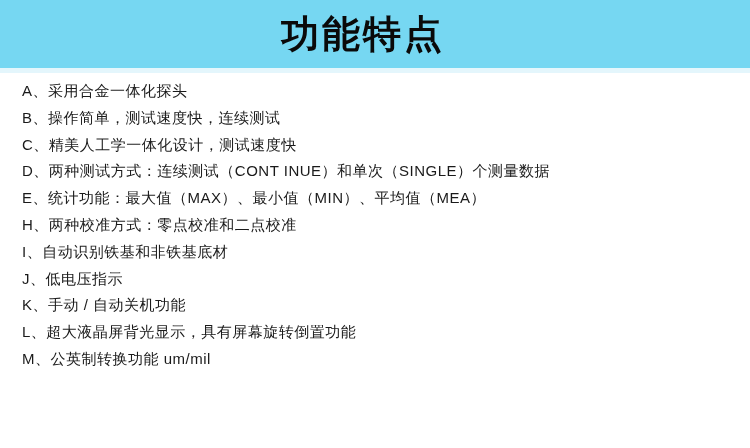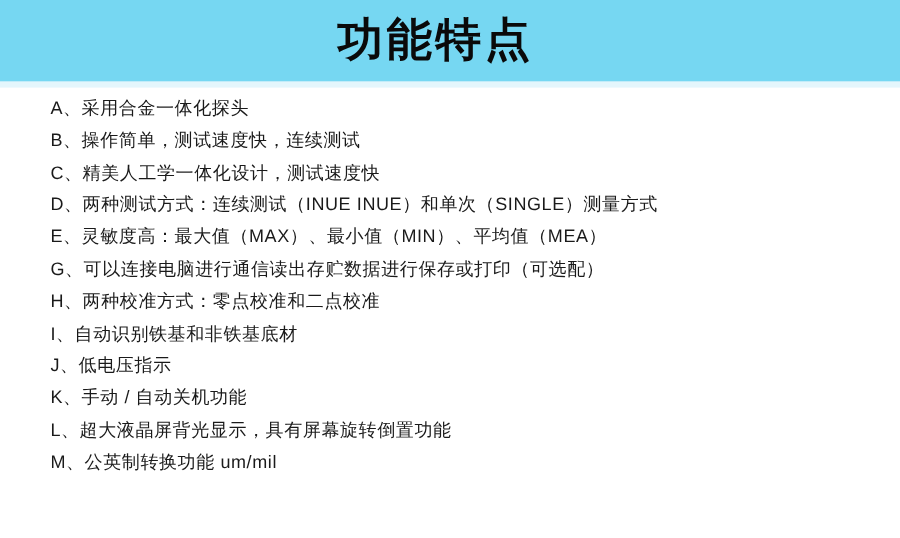--- a/index.html
+++ b/index.html
@@ -46,38 +46,36 @@
     padding: 5px 8px 0 22px;
     flex: 1 1 auto;
   }
   .feature-item {
     height: 26.8px;
     line-height: 26.8px;
     font-size: 15px;
     color: #1a1a1a;
     white-space: nowrap;
     letter-spacing: 0.5px;
-    margin-left: 20px;
   }
 </style>
 </head>
 <body>
 
 <div class="page">
   <div class="header">
     <div class="header-title">功能特点</div>
   </div>
   <div class="divider-strip"></div>
   <ul class="feature-list">
       <li class="feature-item">A、采用合金一体化探头</li>
       <li class="feature-item">B、操作简单，测试速度快，连续测试</li>
       <li class="feature-item">C、精美人工学一体化设计，测试速度快</li>
-      <li class="feature-item">D、两种测试方式：连续测试（INUE INUE）和单次（SINGLE）测量方式</li>
-      <li class="feature-item">E、灵敏度高：最大值（MAX）、最小值（MIN）、平均值（MEA）</li>
-      <li class="feature-item">G、可以连接电脑进行通信读出存贮数据进行保存或打印（可选配）</li>
+      <li class="feature-item">D、两种测试方式：连续测试（CONT INUE）和单次（SINGLE）个测量数据</li>
+      <li class="feature-item">E、统计功能：最大值（MAX）、最小值（MIN）、平均值（MEA）</li>
       <li class="feature-item">H、两种校准方式：零点校准和二点校准</li>
       <li class="feature-item">I、自动识别铁基和非铁基底材</li>
       <li class="feature-item">J、低电压指示</li>
       <li class="feature-item">K、手动 / 自动关机功能</li>
       <li class="feature-item">L、超大液晶屏背光显示，具有屏幕旋转倒置功能</li>
       <li class="feature-item">M、公英制转换功能 um/mil</li>
     </ul>
 </div>
 
 </body></html>

